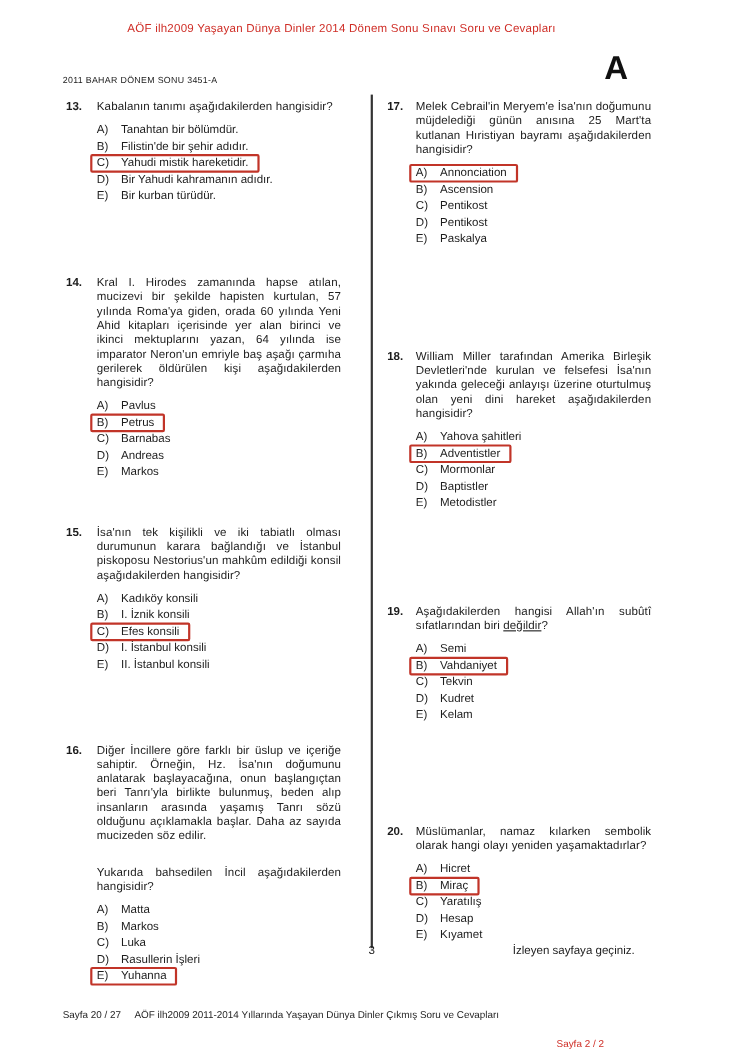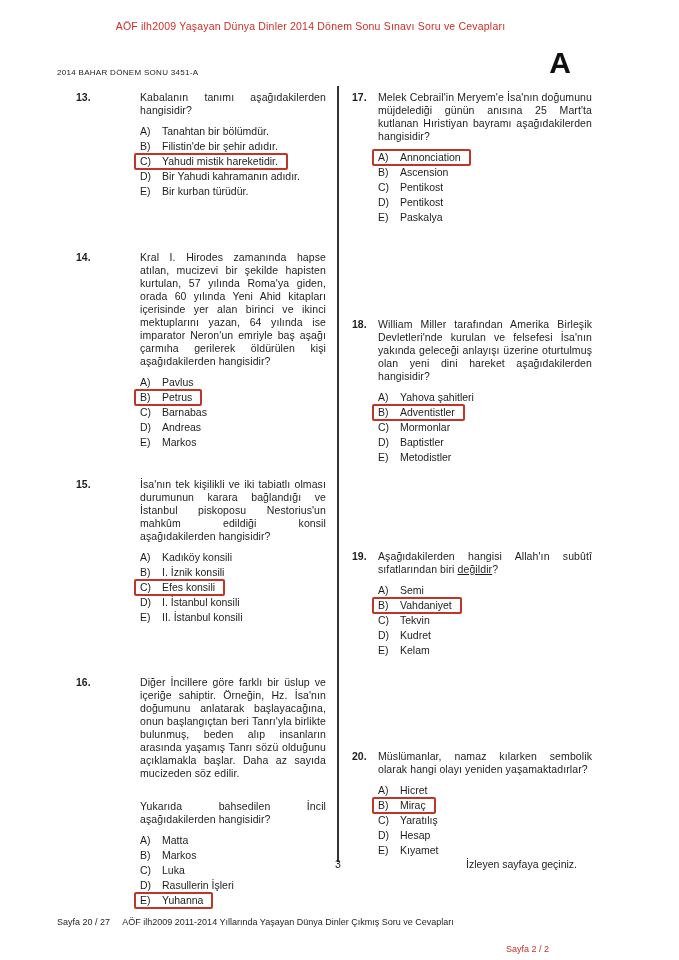--- a/index.html
+++ b/index.html
@@ -9,21 +9,21 @@
   }
   .title {
     position:absolute; top:20px; left:0; right:0; text-align:center;
     color:#cf2e27; font-size:10.5px; letter-spacing:.2px;
   }
   .examcode { position:absolute; top:68px; left:57px; font-size:8px; letter-spacing:.3px; color:#1a1a1a; }
   .booklet { position:absolute; top:46px; right:50px; font-size:30px; font-weight:bold; color:#101010; }
   .divider { position:absolute; left:337px; top:86px; width:2px; height:776px; background:#343434; }
 
   .q { position:absolute; display:flex; }
-  .q.col-l { left:76px; width:250px;gap:36px; }
+  .q.col-l { left:60px; width:250px; }
   .q.col-r { left:352px; width:240px; }
   .qnum { flex:none; width:28px; font-weight:bold; font-size:10.5px; line-height:13px; }
   .q.col-r .qnum { width:26px; }
   .qbody { flex:1; min-width:0; }
   .prestem { margin:0 0 20px 0; font-size:10.5px; line-height:13px; text-align:justify; font-weight:normal; letter-spacing:.1px; }
   .stem { margin:0 0 7px 0; font-size:10.5px; line-height:13px; text-align:justify; font-weight:normal; letter-spacing:.1px; }
   .stem .u { text-decoration:underline; }
   .opt { display:flex; width:fit-content; position:relative; font-size:10.5px; line-height:15px; padding-right:5px; }
   .okey { flex:none; width:22px; }
   .otext { white-space:nowrap; }
@@ -36,21 +36,21 @@
   .footer-left { position:absolute; top:917px; left:57px; font-size:9px; color:#1f1f1f; }
   .footer-center { position:absolute; top:917px; left:0; right:45px; text-align:center; font-size:9px; color:#1f1f1f; }
   .footer-right { position:absolute; top:917px; right:72px; font-size:9px; color:#cf2e27;margin-top:27px; }
 </style>
 </head>
 <body>
 
 <div class="page">
 
   <div class="title">AÖF ilh2009 Yaşayan Dünya Dinler 2014 Dönem Sonu Sınavı Soru ve Cevapları</div>
-  <div class="examcode">2014 BAHAR DÖNEM SONU 3451-A</div>
+  <div class="examcode">2011 BAHAR DÖNEM SONU 3451-A</div>
   <div class="booklet">A</div>
   <div class="divider"></div>
 
   <section class="q col-l" style="top:91px">
     <span class="qnum">13.</span>
     <div class="qbody">
       <p class="stem"><span>Kabalanın tanımı aşağıdakilerden hangisidir?</span></p>
       <div class="opts">
         <div class="opt">
             <span class="okey">A)</span>

